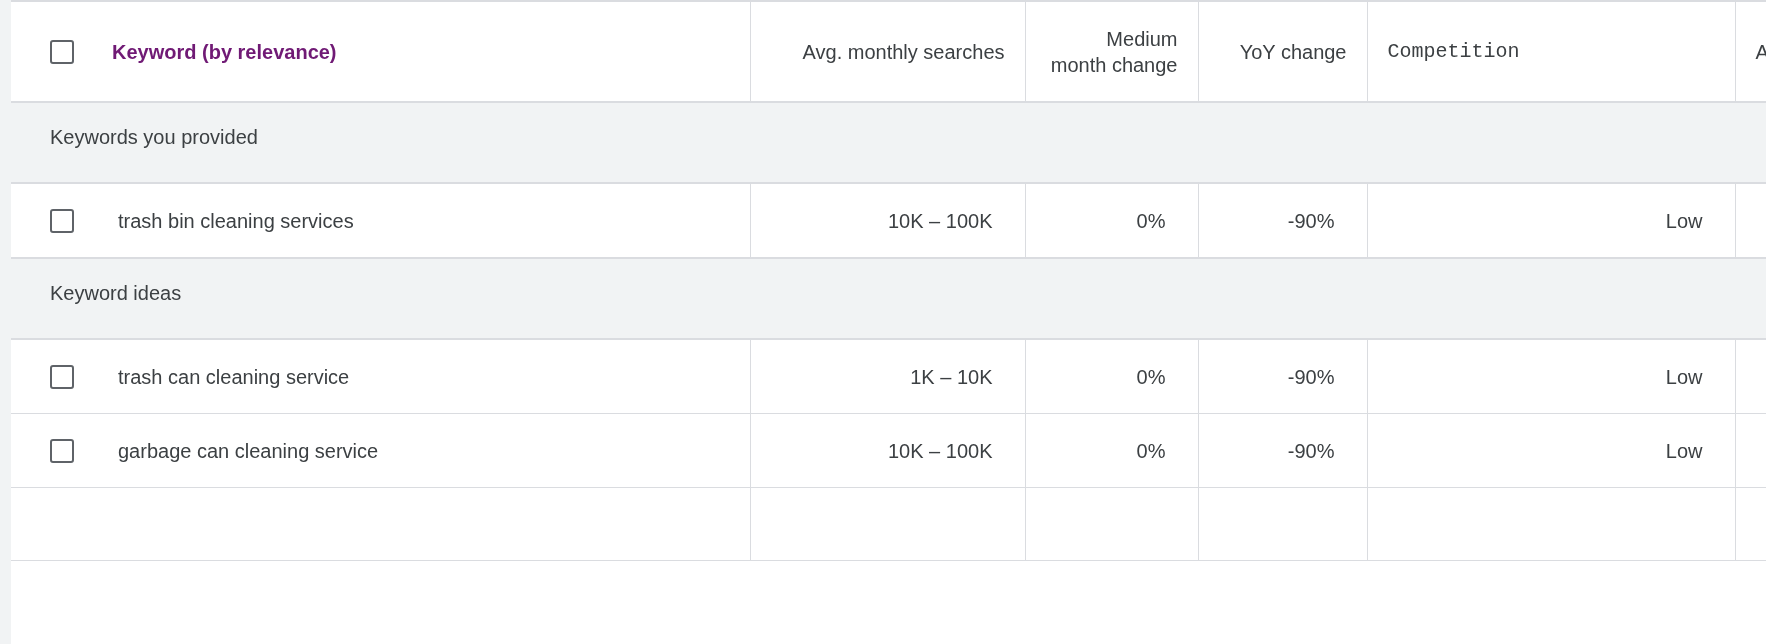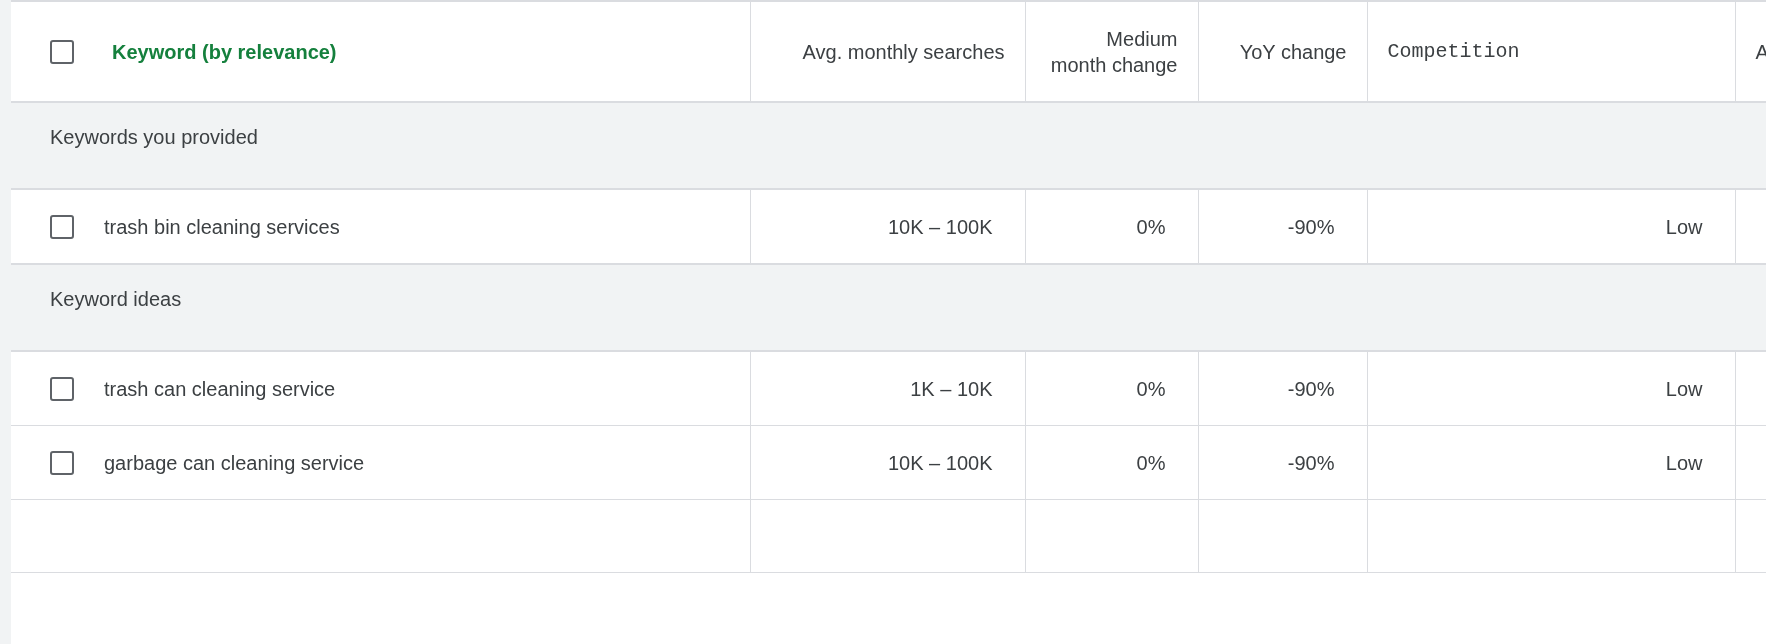--- a/index.html
+++ b/index.html
@@ -78,21 +78,21 @@
 
   .kw-head-inner {
     display: flex;
     align-items: center;
     height: 99px;
     padding-left: 39px;
   }
   .kw-head-label {
     font-weight: bold;
     font-size: 20px;
-    color: #15803d;
+    color: #701a75;
     margin-left: 38px;
     white-space: nowrap;
   }
 
   
   .checkbox {
     width: 24px;
     height: 24px;
     min-width: 24px;
     border: 2px solid #5f6368;
@@ -102,21 +102,21 @@
     display: inline-block;
     cursor: pointer;
   }
 
   
   tr.section-row td {
     background: #f1f3f4;
     border-top: 2px solid #dadce0;
     border-bottom: 2px solid #dadce0;
     height: 69px;
-    padding: 0 0 16px 39px;
+    padding: 0 0 10px 39px;
     font-size: 20px;
     color: #3c4043;
     vertical-align: middle;
   }
 
   
   tr.data-row {
     height: 73px;
   }
   tr.data-row td {
@@ -148,21 +148,21 @@
 
   .kw-cell-inner {
     display: flex;
     align-items: center;
     height: 73px;
     padding-left: 39px;
   }
   .kw-cell-label {
     font-size: 20px;
     color: #3c4043;
-    margin-left: 30px;
+    margin-left: 44px;
     white-space: nowrap;
   }
 
   
   tr.partial-row { height: 73px; }
   tr.partial-row td {
     background: #ffffff;
     border-right: 1px solid #dadce0;
     border-bottom: 1px solid #dadce0;
     padding: 0;

